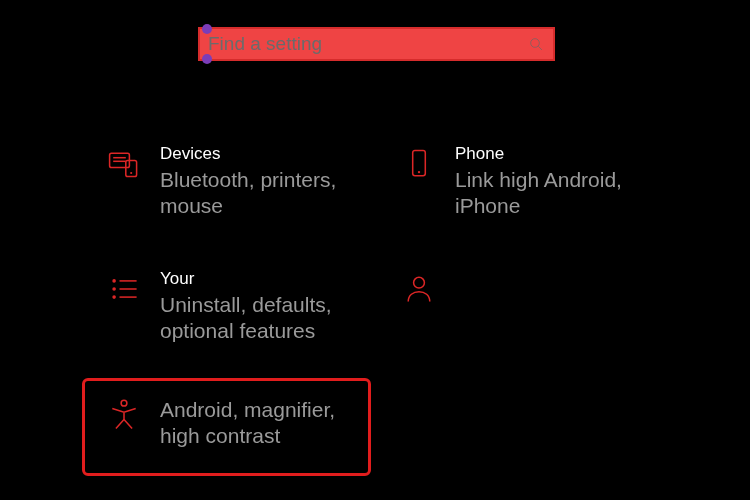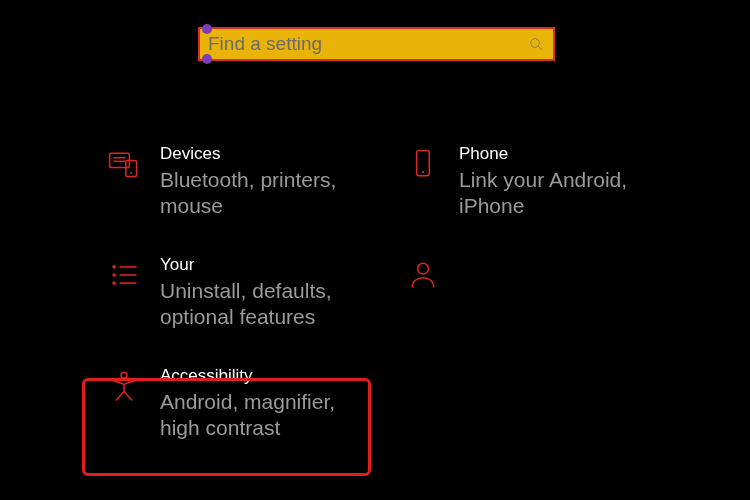--- a/index.html
+++ b/index.html
@@ -11,21 +11,21 @@
     font-family: "Segoe UI", Arial, sans-serif;
     overflow: hidden;
     color: #fff;
   }
   .search-wrap {
     position: absolute;
     left: 198px;
     top: 27px;
     width: 357px;
     height: 34px;
-    background: #eab308;
+    background: #ef4444;
     border: 2px solid #d62c2c;
     box-sizing: border-box;
     display: flex;
     align-items: center;
   }
   .cursor-dot {
     position: absolute;
     width: 10px;
     height: 10px;
     background: #7b3db8;
@@ -55,21 +55,20 @@
 
   .grid {
     position: absolute;
     left: 100px;
     top: 140px;
     width: 570px;
     display: grid;
     grid-template-columns: 1fr 1fr;
     column-gap: 20px;
     row-gap: 42px;
-    gap: 28px;
   }
   .item {
     display: flex;
     align-items: flex-start;
     gap: 16px;
     padding: 4px;
     box-sizing: border-box;
   }
   .item .icon {
     width: 40px;
@@ -136,21 +135,21 @@
 
   <div class="item">
     <span class="icon">
       <svg viewBox="0 0 40 40" width="36" height="36">
         <rect x="13" y="5" width="14" height="28" rx="2.5"></rect>
         <circle cx="20" cy="29" r="1.3" fill="#dc2626" stroke="none"></circle>
       </svg>
     </span>
     <div class="text">
       <div class="title">Phone</div>
-      <div class="desc">Link your Android, iPhone</div>
+      <div class="desc">Link high Android, iPhone</div>
     </div>
   </div>
 
   <div class="item">
     <span class="icon">
       <svg viewBox="0 0 40 40" width="36" height="36">
         <circle cx="9" cy="11" r="2" fill="#dc2626" stroke="none"></circle>
         <line x1="15" y1="11" x2="34" y2="11"></line>
         <circle cx="9" cy="20" r="2" fill="#dc2626" stroke="none"></circle>
         <line x1="15" y1="20" x2="34" y2="20"></line>
@@ -174,21 +173,20 @@
   </div>
 
   <div class="item">
     <span class="icon">
       <svg viewBox="0 0 40 40" width="36" height="36">
         <circle cx="20" cy="8" r="3.2"></circle>
         <path d="M7 14 L20 18 L33 14 M20 18 L20 26 M20 26 L11 36 M20 26 L29 36"></path>
       </svg>
     </span>
     <div class="text">
-      <div class="title">Accessibility</div>
       <div class="desc">Android, magnifier, high contrast</div>
     </div>
   </div>
 
 
 </div>
 
 <div class="highlight" style="left:82px; top:378px; width:283px; height:92px;"></div>
 
 </body></html>

